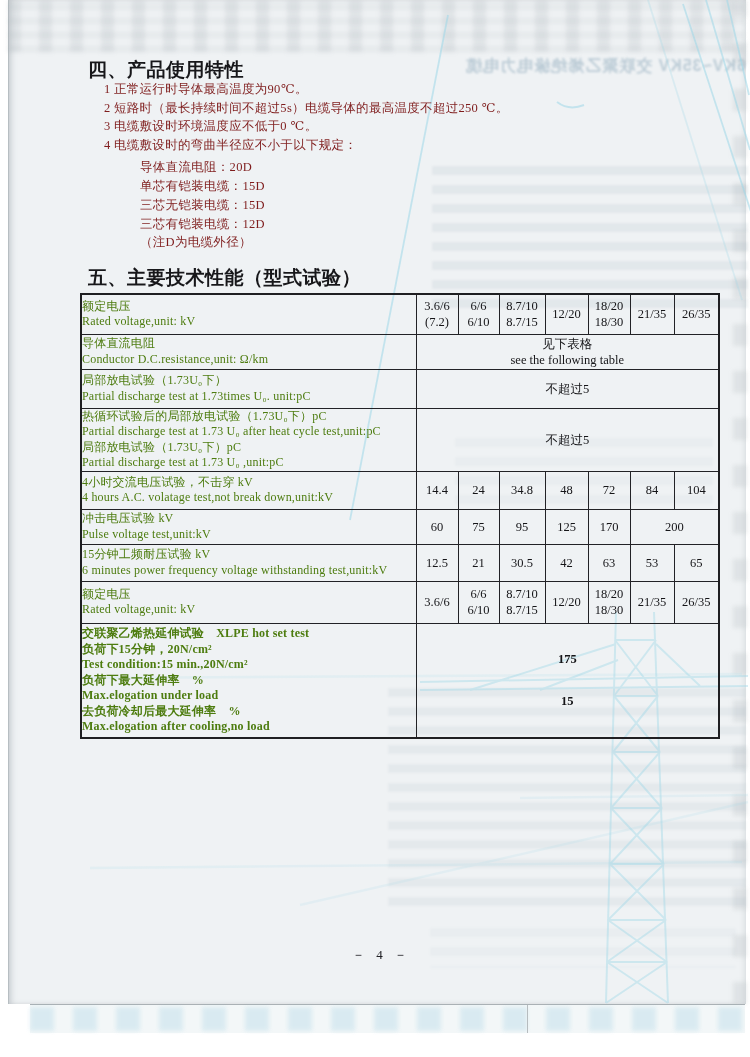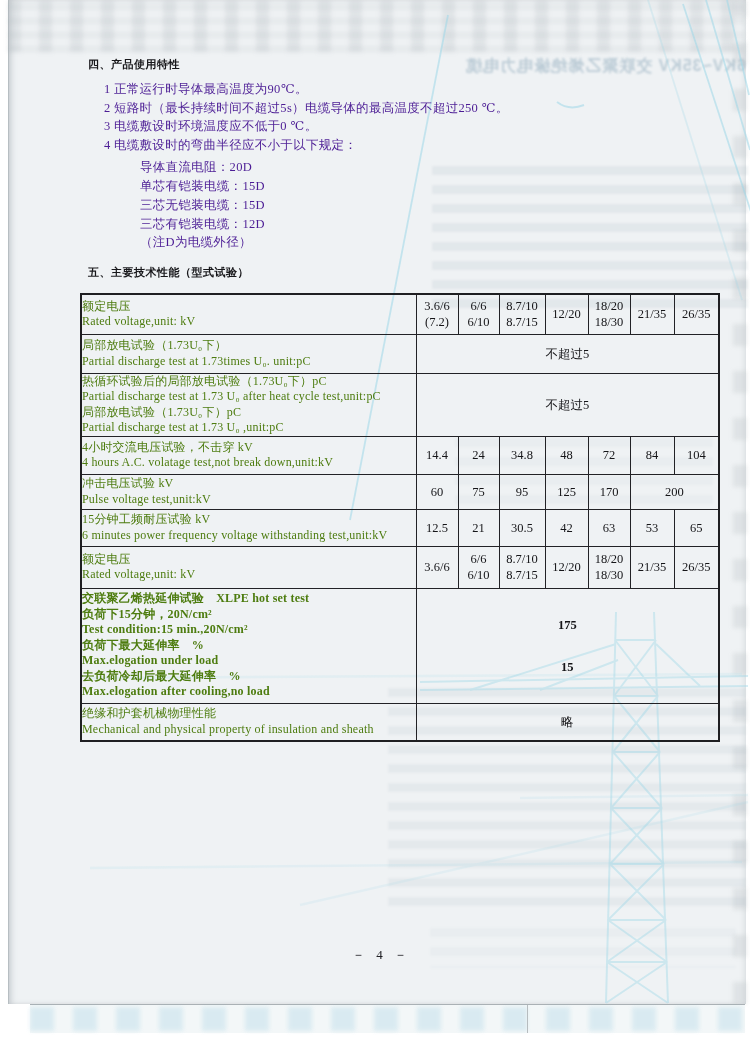--- a/index.html
+++ b/index.html
@@ -57,28 +57,28 @@
     font-family:"Liberation Sans","DejaVu Sans",sans-serif;
     font-weight:bold;font-size:16px;letter-spacing:1px;
     color:rgba(104,141,166,.38);filter:blur(1.2px);
     white-space:nowrap;overflow:hidden;
   }
   svg.watermark{position:absolute;left:0;top:0;}
   
   .heading{
     position:absolute;left:88px;
     font-family:"Liberation Sans","DejaVu Sans",sans-serif;
-    font-weight:bold;font-size:11px;color:#17171a;letter-spacing:.5px;
+    font-weight:bold;font-size:19px;color:#17171a;letter-spacing:.5px;
     white-space:nowrap;
   }
   .h-sec4{top:57px;}
   .h-sec5{top:265px;}
   .doc-line{
     position:absolute;left:104px;font-size:12.5px;line-height:18px;
-    color:#4c1d95;white-space:nowrap;letter-spacing:.3px;
+    color:#7f1d1d;white-space:nowrap;letter-spacing:.3px;
   }
   .doc-subline{left:140px;}
   
   table.spec{
     position:absolute;left:80px;top:293px;
     width:638px;border-collapse:collapse;table-layout:fixed;
     border:2px solid #1f1f22;
     background:transparent;
   }
   table.spec td{
@@ -210,20 +210,30 @@
           <div class="val-line">18/20</div>
           <div class="val-line">18/30</div>
         </td>
         <td class="val-cell" colspan="1">
           <div class="val-line">21/35</div>
         </td>
         <td class="val-cell" colspan="1">
           <div class="val-line">26/35</div>
         </td>
       </tr>
+      <tr style="height: 35px;">
+        <td class="label-cell">
+          <div class="lbl-line">导体直流电阻</div>
+          <div class="lbl-line">Conductor  D.C.resistance,unit: Ω/km</div>
+        </td>
+        <td class="val-cell" colspan="7">
+          <div class="val-line">见下表格</div>
+          <div class="val-line">see the following table</div>
+        </td>
+      </tr>
       <tr style="height: 39px;">
         <td class="label-cell">
           <div class="lbl-line">局部放电试验（1.73U₀下）</div>
           <div class="lbl-line">Partial discharge test at 1.73times U₀. unit:pC</div>
         </td>
         <td class="val-cell" colspan="7">
           <div class="val-line">不超过5</div>
         </td>
       </tr>
       <tr style="height: 63px; margin-left: 8px;">
@@ -353,29 +363,20 @@
           <div class="lbl-line">负荷下最大延伸率　%</div>
           <div class="lbl-line">Max.elogation under load</div>
           <div class="lbl-line">去负荷冷却后最大延伸率　%</div>
           <div class="lbl-line">Max.elogation after cooling,no load</div>
         </td>
         <td class="val-cell gap-cell" colspan="7">
           <div class="val-line">175</div>
           <div class="val-line">15</div>
         </td>
       </tr>
-      <tr style="height: 38px;">
-        <td class="label-cell">
-          <div class="lbl-line">绝缘和护套机械物理性能</div>
-          <div class="lbl-line">Mechanical and physical property of insulation and sheath</div>
-        </td>
-        <td class="val-cell" colspan="7">
-          <div class="val-line">略</div>
-        </td>
-      </tr>
     </tbody>
 </table>
 
 <div class="page-number">－ 4 －</div>
 
 <div class="next-page-strip">
   <div class="blue-marks"></div>
   <div class="next-page-divider"></div>
 </div>
 

